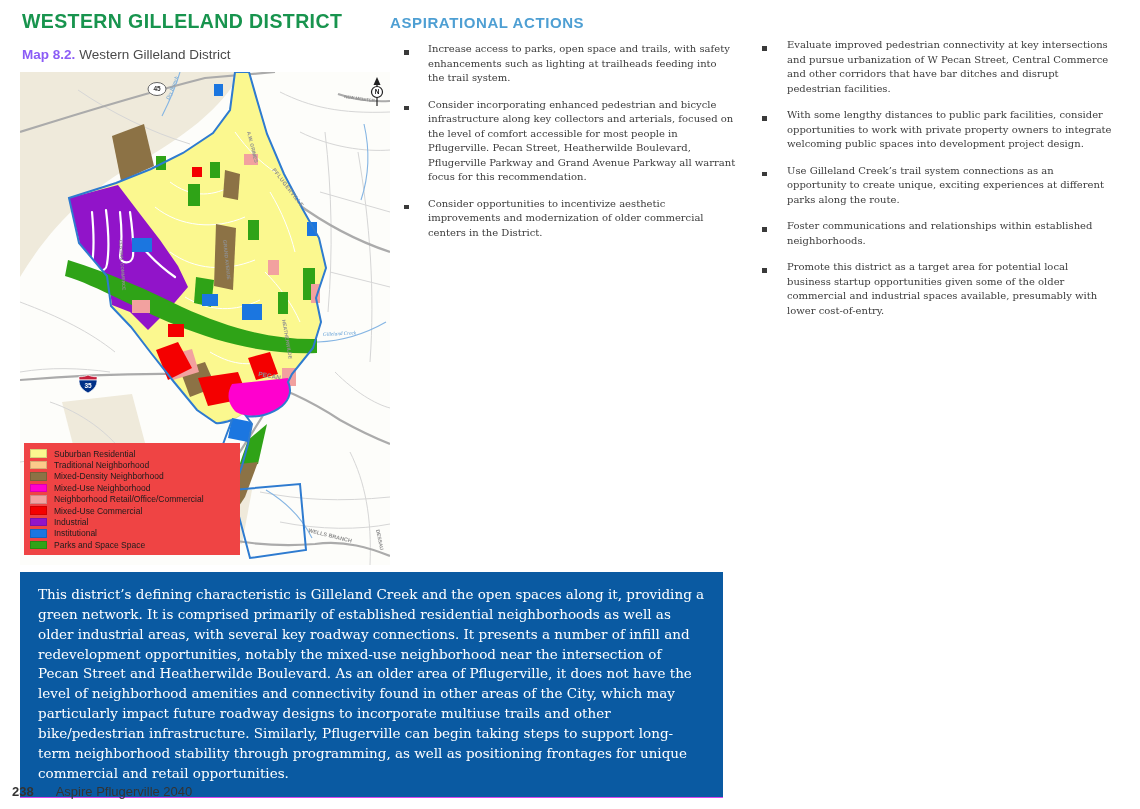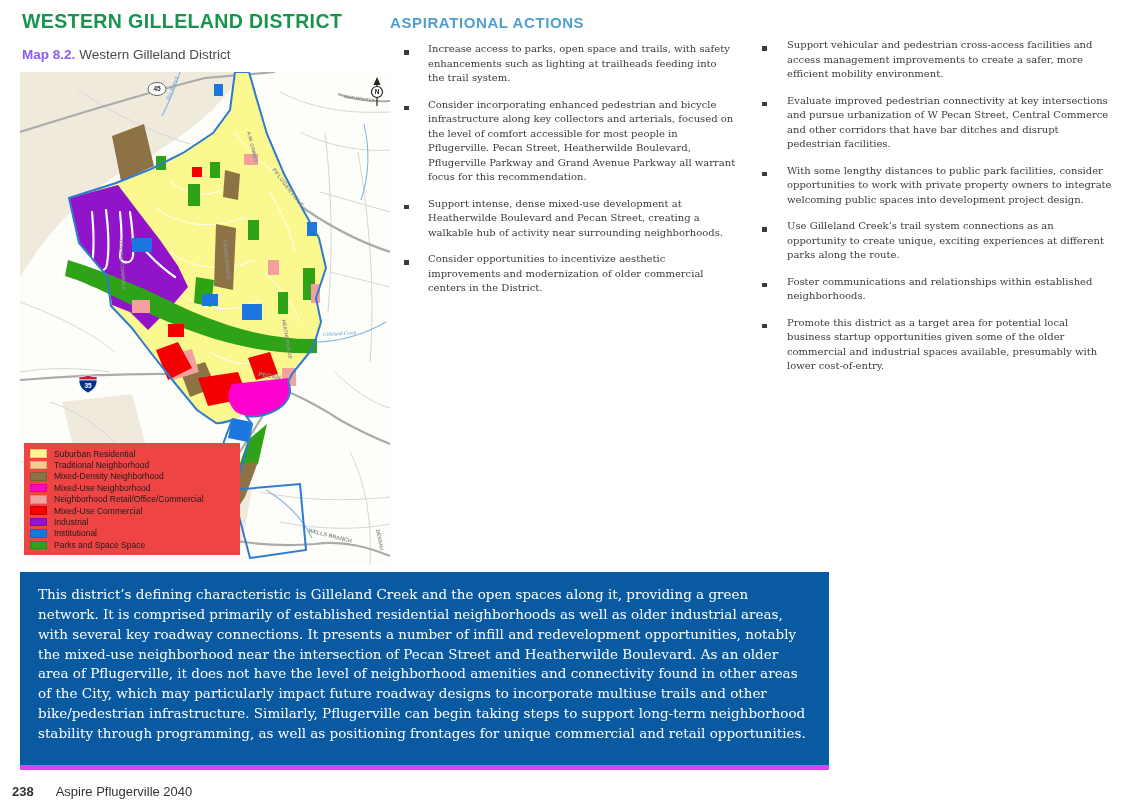--- a/index.html
+++ b/index.html
@@ -38,22 +38,22 @@
   ul.bullets li{position:relative;margin-bottom:12px;}
   .col-mid ul.bullets li{padding-left:38px;}
   .col-right ul.bullets li{padding-left:30px;}
   ul.bullets li::before{
     content:"";position:absolute;width:4.5px;height:4.5px;background:#3a3a3a;top:8px;
   }
   .col-mid ul.bullets li::before{left:14px;}
   .col-right ul.bullets li::before{left:5px;}
 
   .summary-box{
-    position:absolute;left:20px;top:572px;width:809px;box-sizing:border-box;
-    background:#0A5AA2;border-bottom:5px solid #d946ef;
+    position:absolute;left:20px;top:572px;width:703px;box-sizing:border-box;
+    background:#0A5AA2;border-bottom:1px solid #d946ef;
     color:#ffffff;padding:13px 18px 14px 18px;min-height:198px;
     font-family:"DejaVu Serif",serif;font-size:13.5px;line-height:1.47;
   }
   .footer{position:absolute;left:12px;top:784px;font-size:13px;color:#333333;}
   .footer b{font-weight:700;margin-right:22px;}
   text{font-family:"Liberation Sans",sans-serif;}
   .roadlbl{fill:#8F8F8F;font-weight:700;}
   .creeklbl{fill:#5B9BD5;font-style:italic;font-family:"Liberation Serif",serif;}
 </style>
 </head>
@@ -253,28 +253,26 @@
         <span class="legend-label">Parks and Space Space</span>
       </div>
   </div>
 </div>
 
 <div class="col col-mid">
   <h2 class="actions-heading">ASPIRATIONAL ACTIONS</h2>
   <ul class="bullets">
     <li>Increase access to parks, open space and trails, with safety enhancements such as lighting at trailheads feeding into the trail system.</li>
     <li>Consider incorporating enhanced pedestrian and bicycle infrastructure along key collectors and arterials, focused on the level of comfort accessible for most people in Pflugerville. Pecan Street, Heatherwilde Boulevard, Pflugerville Parkway and Grand Avenue Parkway all warrant focus for this recommendation.</li>
-    <li>Support intense, dense mixed-use development at Heatherwilde Boulevard and Pecan Street, creating a walkable hub of activity near surrounding neighborhoods.</li>
     <li>Consider opportunities to incentivize aesthetic improvements and modernization of older commercial centers in the District.</li>
   </ul>
 </div>
 
 <div class="col col-right">
   <ul class="bullets">
-    <li>Support vehicular and pedestrian cross-access facilities and access management improvements to create a safer, more efficient mobility environment.</li>
     <li>Evaluate improved pedestrian connectivity at key intersections and pursue urbanization of W Pecan Street, Central Commerce and other corridors that have bar ditches and disrupt pedestrian facilities.</li>
     <li>With some lengthy distances to public park facilities, consider opportunities to work with private property owners to integrate welcoming public spaces into development project design.</li>
     <li>Use Gilleland Creek’s trail system connections as an opportunity to create unique, exciting experiences at different parks along the route.</li>
     <li>Foster communications and relationships within established neighborhoods.</li>
     <li>Promote this district as a target area for potential local business startup opportunities given some of the older commercial and industrial spaces available, presumably with lower cost-of-entry.</li>
   </ul>
 </div>
 
 <div class="summary-box">
   <span>This district’s defining characteristic is Gilleland Creek and the open spaces along it, providing a green network. It is comprised primarily of established residential neighborhoods as well as older industrial areas, with several key roadway connections. It presents a number of infill and redevelopment opportunities, notably the mixed-use neighborhood near the intersection of Pecan Street and Heatherwilde Boulevard. As an older area of Pflugerville, it does not have the level of neighborhood amenities and connectivity found in other areas of the City, which may particularly impact future roadway designs to incorporate multiuse trails and other bike/pedestrian infrastructure. Similarly, Pflugerville can begin taking steps to support long-term neighborhood stability through programming, as well as positioning frontages for unique commercial and retail opportunities.</span>

